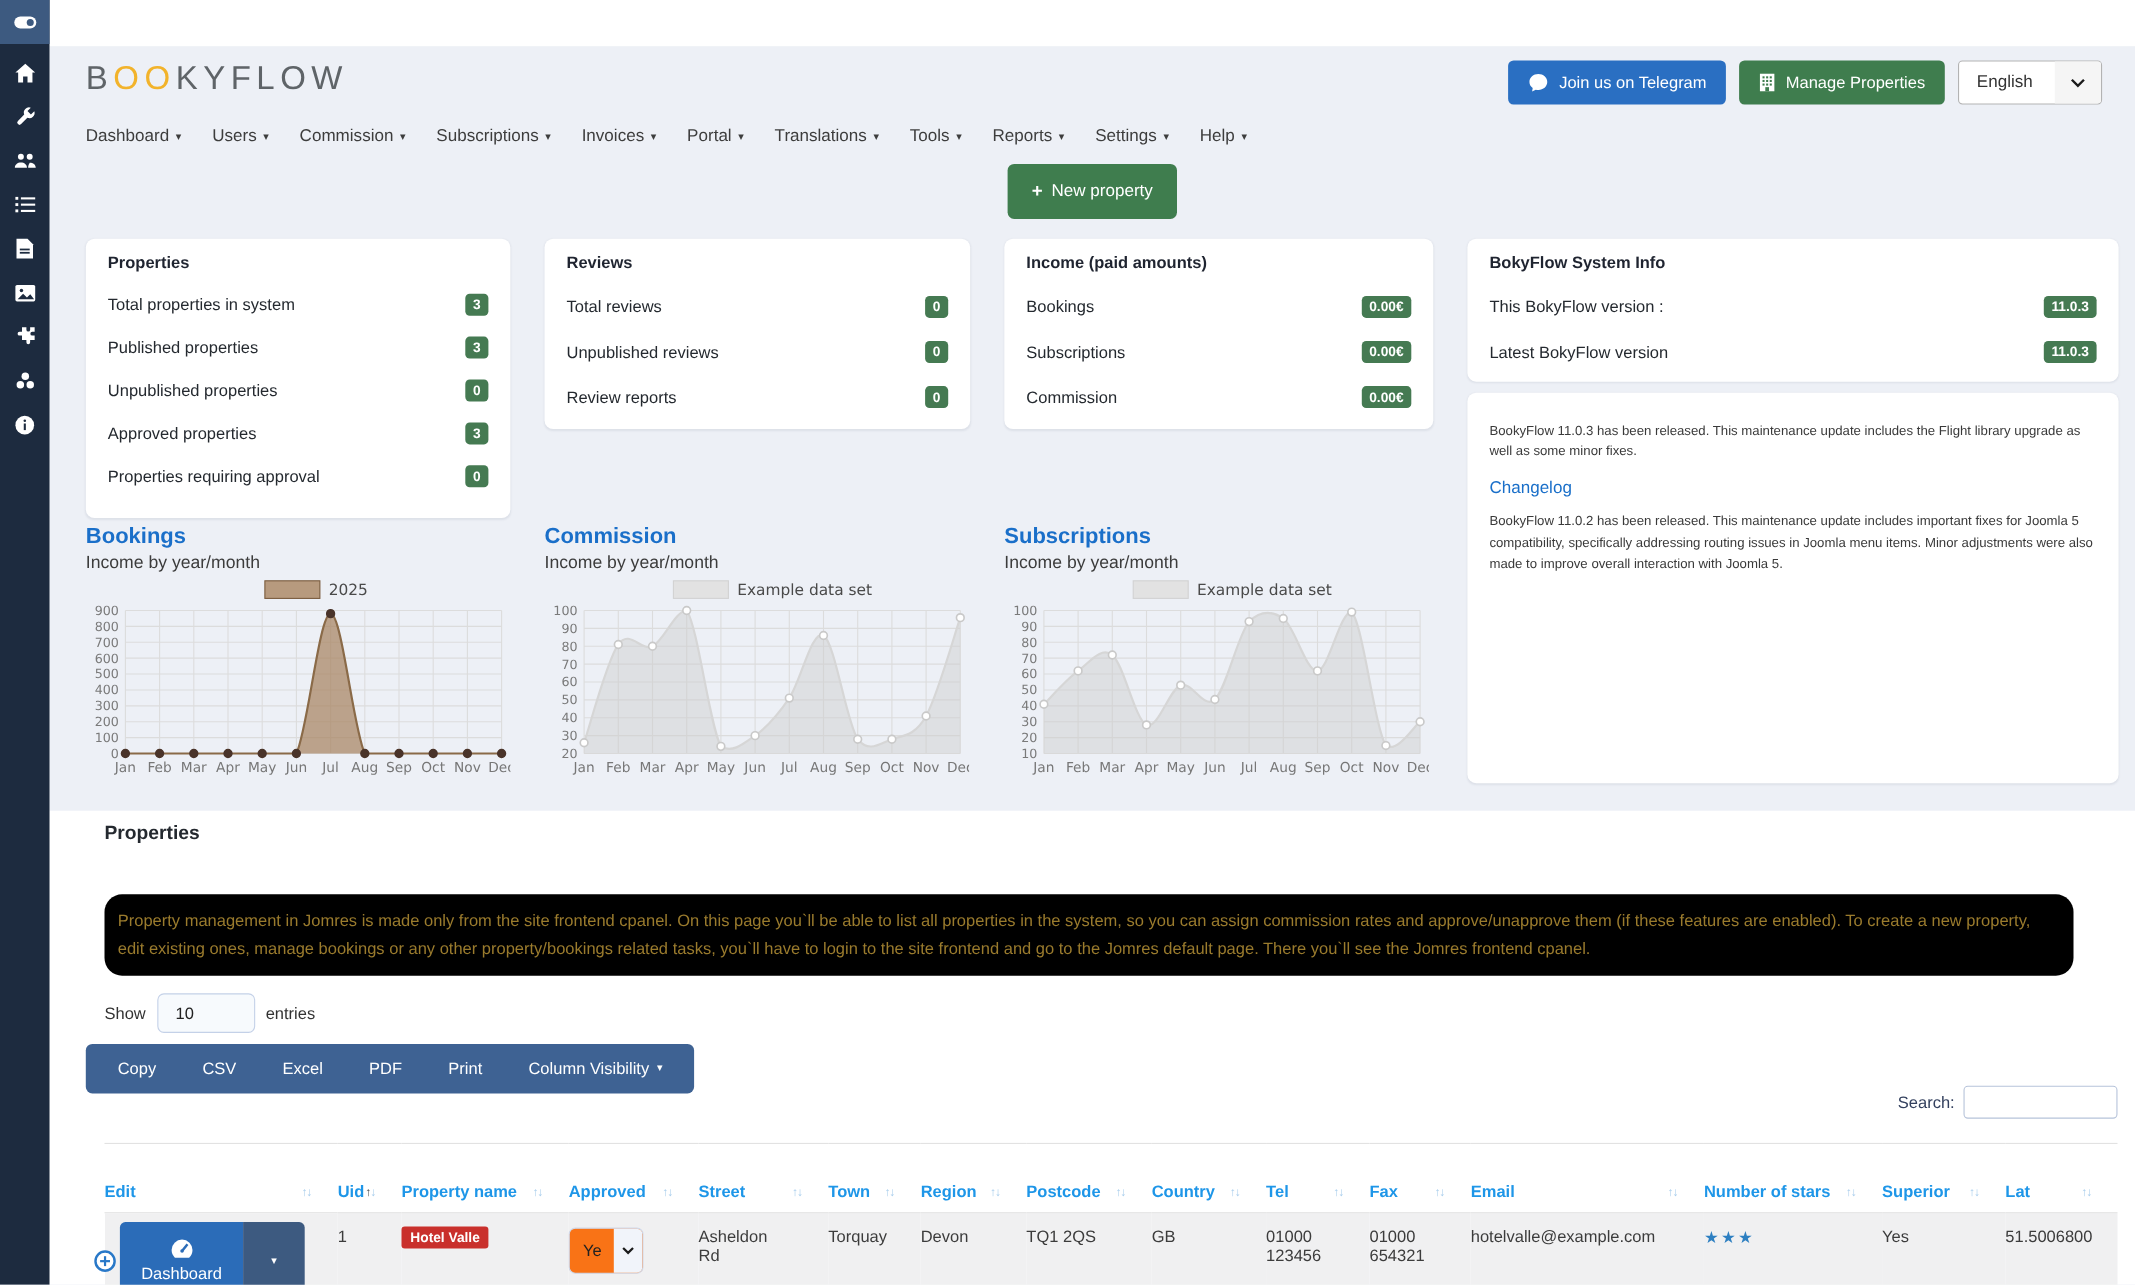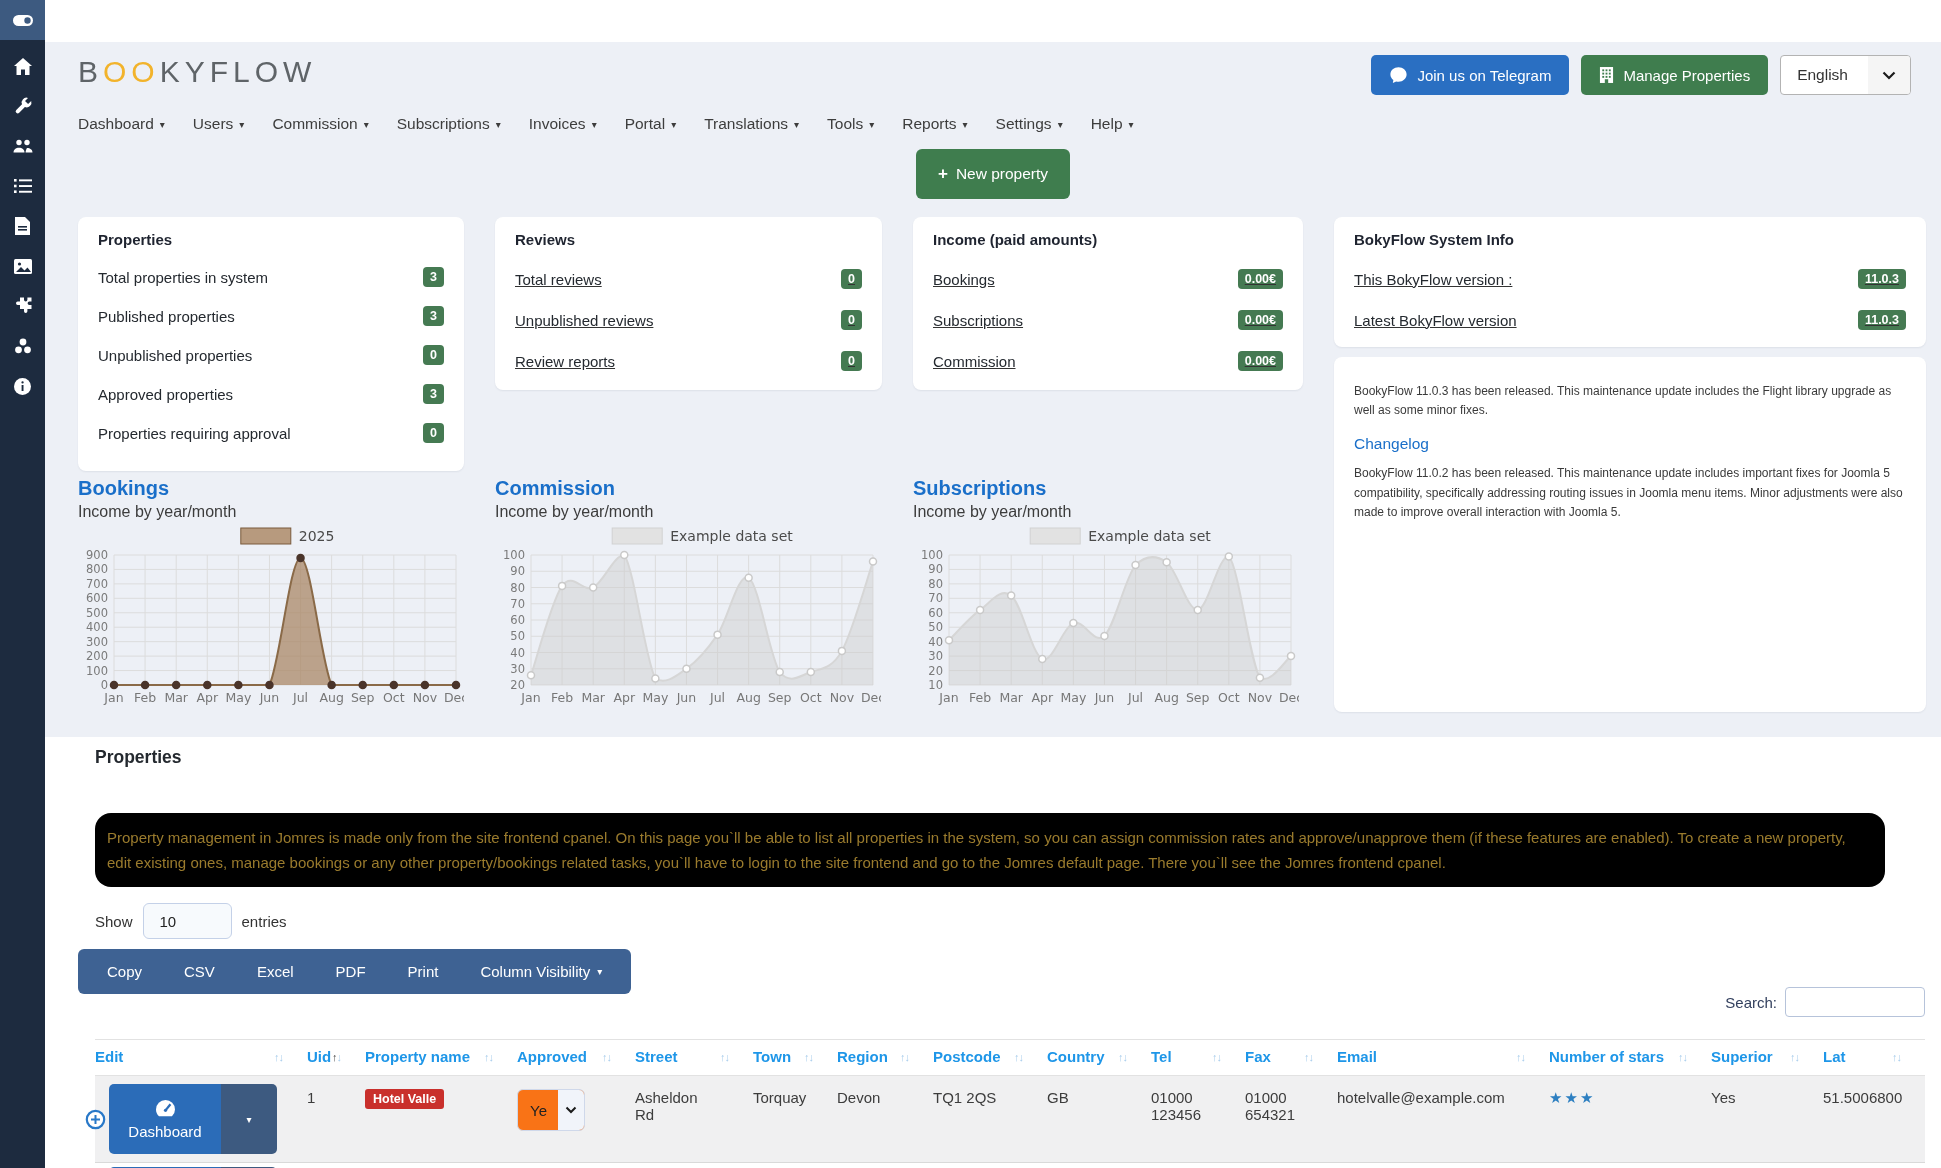--- a/index.html
+++ b/index.html
@@ -35,21 +35,21 @@
   .newprop-row { display:flex; justify-content:center; margin-top:16px; }
   .btn-newprop { background:#3f7d4e; border:none; border-radius:6px; color:#fff; font-size:15.5px; padding:15px 22px; display:inline-flex; align-items:center; gap:8px; cursor:pointer; font-family:inherit; }
   .btn-newprop .plus { font-weight:bold; font-size:17px; }
 
   
   .cards-grid { display:flex; gap:31px; margin:18px 0 0 33px; }
   .card { background:#fff; border-radius:8px; box-shadow:0 1px 2px rgba(20,30,60,.07); padding:14px 20px; overflow:hidden; }
   .card-title { font-size:15px; font-weight:bold; color:#1f2430; }
   .stat-row { display:flex; justify-content:space-between; align-items:center; }
   .card-props .stat-row { margin-top:19px; }
-  .card-3row .stat-row { margin-top:21px;text-decoration:underline; }
+  .card-3row .stat-row { margin-top:21px; }
   .badge-green { background:#457a52; color:#fff; font-size:12.5px; font-weight:bold; border-radius:4px; padding:3px 7px; min-width:20px; text-align:center; }
   .stat-label { font-size:15px; color:#24292f; }
 
   .chart-block { margin-top:6px; }
   .chart-title { font-size:20px; font-weight:bold; color:#1a6fc9; text-decoration:none; cursor:pointer; display:inline-block; }
   .chart-subtitle { font-size:16px; color:#3c3c3c; margin-top:3px; margin-bottom:4px; }
 
   .news-card { padding:14px 20px; }
   .news-headline { font-size:17px; font-weight:bold; color:#24365c; line-height:1.35; margin-top:14px; }
   .news-body { font-size:12px; color:#3a3a3a; line-height:1.6; margin-top:11px; }
@@ -64,21 +64,21 @@
   .toolbar { display:inline-flex; align-items:center; background:#3e6293; border-radius:6px; height:45px; margin:10px 0 0 33px; padding:0 8px; }
   .tb-btn { background:transparent; border:none; color:#fff; font-size:15px; padding:0 21px; height:45px; cursor:pointer; font-family:inherit; display:inline-flex; align-items:center; gap:7px; }
   .tb-btn .caret { font-size:10px; }
   .search-wrap { position:absolute; right:16px; top:250px; display:flex; align-items:center; gap:8px; }
   .search-wrap label { font-size:15px; color:#33405e; }
   .search-wrap input { width:140px; height:30px; border:1px solid #b6c3da; border-radius:4px; background:#fff; padding:0 8px; font-size:14px; }
 
   
   table.props-table { border-collapse:collapse; table-layout:fixed; width:1830px; margin:45px 16px 0 50px; }
   .props-table th { border-top:1px solid #e2e2e2; border-bottom:1px solid #e2e2e2; padding:8px 24px 10px 0; cursor:pointer; }
-  .th-inner { display:flex; justify-content:space-between; align-items:center; font-size:15px; font-weight:bold; color:#1e96e8; text-align:left; }
+  .th-inner { display:flex; justify-content:space-between; align-items:center; font-size:15px; font-weight:bold; color:#1e96e8; text-align:left;margin-top:27px; }
   .sort { display:inline-flex; font-size:11px; letter-spacing:-1px; }
   .sort .su, .sort .sd { color:#a8cdec; font-style:normal; font-weight:bold; }
   th.sorted .sort .su { color:#4a4a4a; }
   .row1 td { background:#f0f0f1; border-bottom:1px solid #d9d9d9; padding:13px 24px 13px 0; font-size:15px; color:#3c3c3c; vertical-align:top; }
   .row1 td.cell-edit { padding:8px 0 8px 14px; position:relative; }
   td.cell-street { padding-right:48px !important; }
   .expand-ctl { position:absolute; left:-10px; top:33px; cursor:pointer; }
   .split-btn { display:inline-flex; }
   .split-main { width:112px; height:70px; background:#2b6cb8; border:none; border-radius:5px 0 0 5px; color:#fff; font-size:15px; display:flex; flex-direction:column; align-items:center; justify-content:center; gap:6px; cursor:pointer; font-family:inherit; }
   .split-caret { width:56px; height:70px; background:#3d5a80; border:none; border-radius:0 5px 5px 0; color:#fff; cursor:pointer; font-size:10px; }

